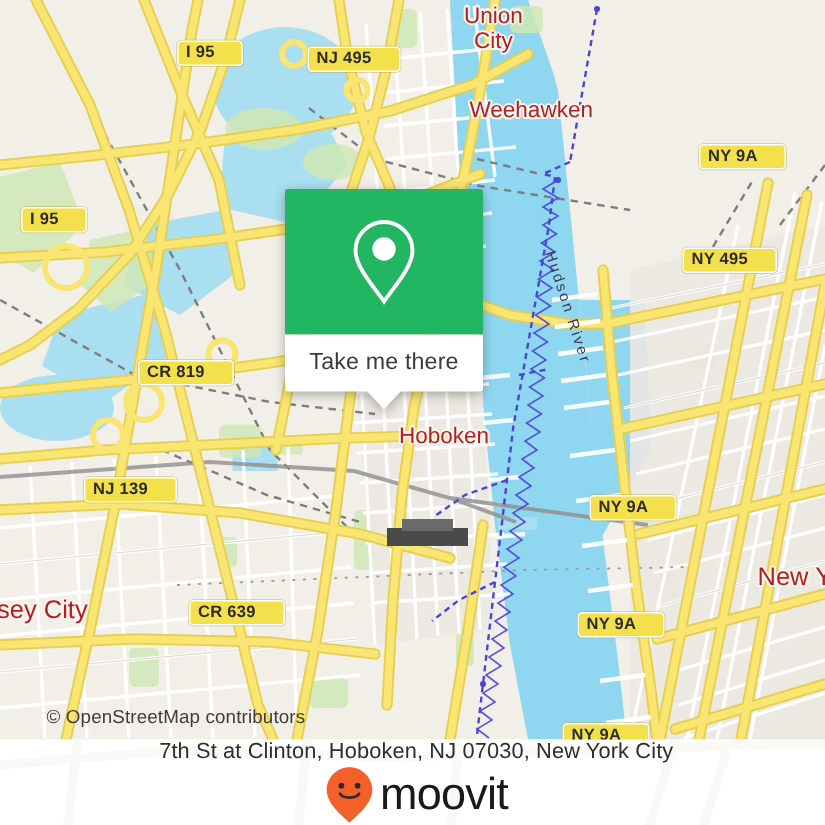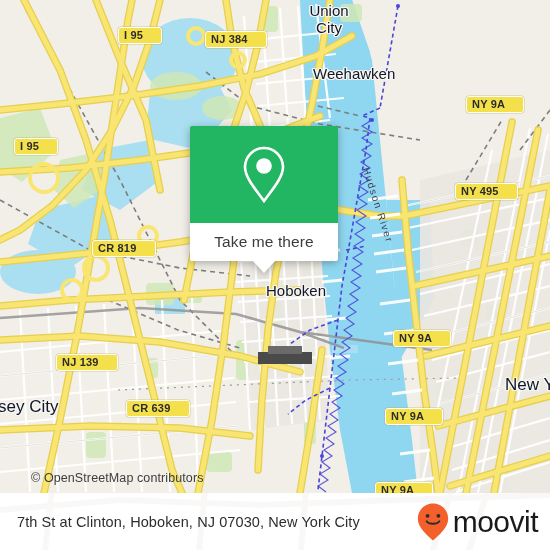--- a/index.html
+++ b/index.html
@@ -50,21 +50,21 @@
     padding: 1px 18px 2px 5px;
     white-space: nowrap;
     line-height: 12px;
     z-index: 25;
     box-shadow: 0 0 0 .5px rgba(170,150,40,.45);
   }
 
   
   .place {
     position: absolute;
-    color: #0f172a;
+    color: #b91c1c;
     font-size: 15px;
     white-space: nowrap;
     z-index: 26;
     text-shadow:
       -1.4px 0 #f7f5f0, 1.4px 0 #f7f5f0,
       0 -1.4px #f7f5f0, 0 1.4px #f7f5f0,
       -1px -1px #f7f5f0, 1px -1px #f7f5f0,
       -1px 1px #f7f5f0, 1px 1px #f7f5f0;
   }
   .place.two-line { text-align: center; line-height: 17px; white-space: normal; }
@@ -75,21 +75,21 @@
     transform: rotate(72deg);
     transform-origin: left top;
     letter-spacing: 1.5px;
     text-shadow: none;
   }
 
   
   .popup {
     position: absolute;
     left: 190px; top: 126px;
-    width: 148px;
+    width: 132px;
     z-index: 60;
     filter: drop-shadow(0 2px 4px rgba(0,0,0,.30));
   }
   .popup-head {
     height: 97px;
     background: #22b562;
     display: flex;
     align-items: center;
     justify-content: center;
     border-radius: 2px 2px 0 0;
@@ -122,20 +122,21 @@
   .bottombar {
     position: absolute;
     left: 0; top: 493px;
     width: 550px; height: 57px;
     background: #ffffff;
     display: flex;
     align-items: center;
     justify-content: space-between;
     padding: 0 12px 0 17px;
     overflow: hidden;
+    flex-direction: column;
   }
   .bottombar-ghost {
     position: absolute;
     left: 0; top: -493px;
     width: 550px; height: 550px;
     opacity: .10;
     pointer-events: none;
   }
   .address {
     position: relative;
@@ -432,27 +433,27 @@
           <circle cx="398" cy="6" r="2"></circle>
           <circle cx="372" cy="120" r="2"></circle>
           <circle cx="322" cy="456" r="2"></circle>
         </g>
 
       </g>
     </svg>
 
     <div class="attrib">© OpenStreetMap contributors</div>
   <div class="shield" style="left: 118px; top: 27px;">I 95</div>
-      <div class="shield" style="left: 205px; top: 31px;">NJ 384</div>
+      <div class="shield" style="left: 205px; top: 31px;">NJ 495</div>
       <div class="shield" style="left: 199px; top: 113px; margin-top: 16px;">CR 501</div>
       <div class="shield" style="left: 466px; top: 96px;">NY 9A</div>
-      <div class="shield" style="left: 455px; top: 165px; margin-top: 18px;">NY 495</div>
+      <div class="shield" style="left: 455px; top: 165px;">NY 495</div>
       <div class="shield" style="left: 14px; top: 138px;">I 95</div>
       <div class="shield" style="left: 92px; top: 240px;">CR 819</div>
-      <div class="shield" style="left: 56px; top: 318px; margin-top: 36px;">NJ 139</div>
+      <div class="shield" style="left: 56px; top: 318px;">NJ 139</div>
       <div class="shield" style="left: 126px; top: 400px;">CR 639</div>
       <div class="shield" style="left: 393px; top: 330px;">NY 9A</div>
       <div class="shield" style="left: 385px; top: 408px;">NY 9A</div>
       <div class="shield" style="left: 375px; top: 482px;">NY 9A</div>
       <div class="place two-line" style="left: 298px; top: 2px; width: 62px;">Union City</div>
       <div class="place" style="left: 313px; top: 65px;">Weehawken</div>
       <div class="place" style="left: 250px; top: 282px; margin-left: 16px;">Hoboken</div>
       <div class="place big" style="left: -2px; top: 397px;">sey City</div>
       <div class="place big" style="left: 505px; top: 375px;">New Y</div>
       <div class="place river" style="left: 371px; top: 166px;">Hudson River</div>

